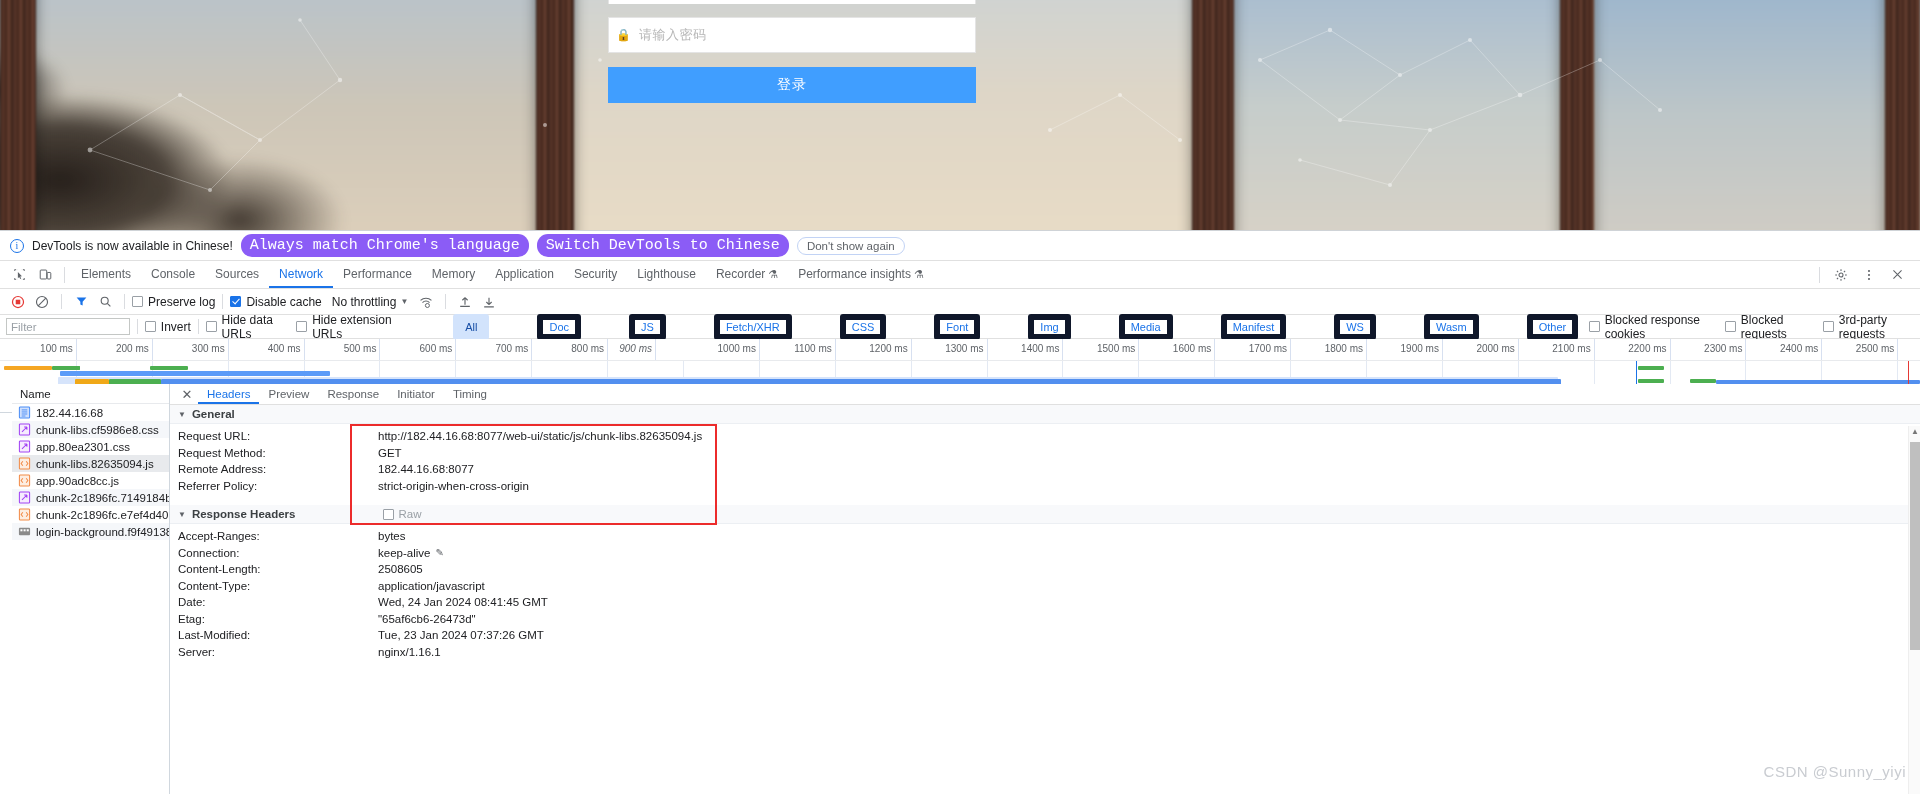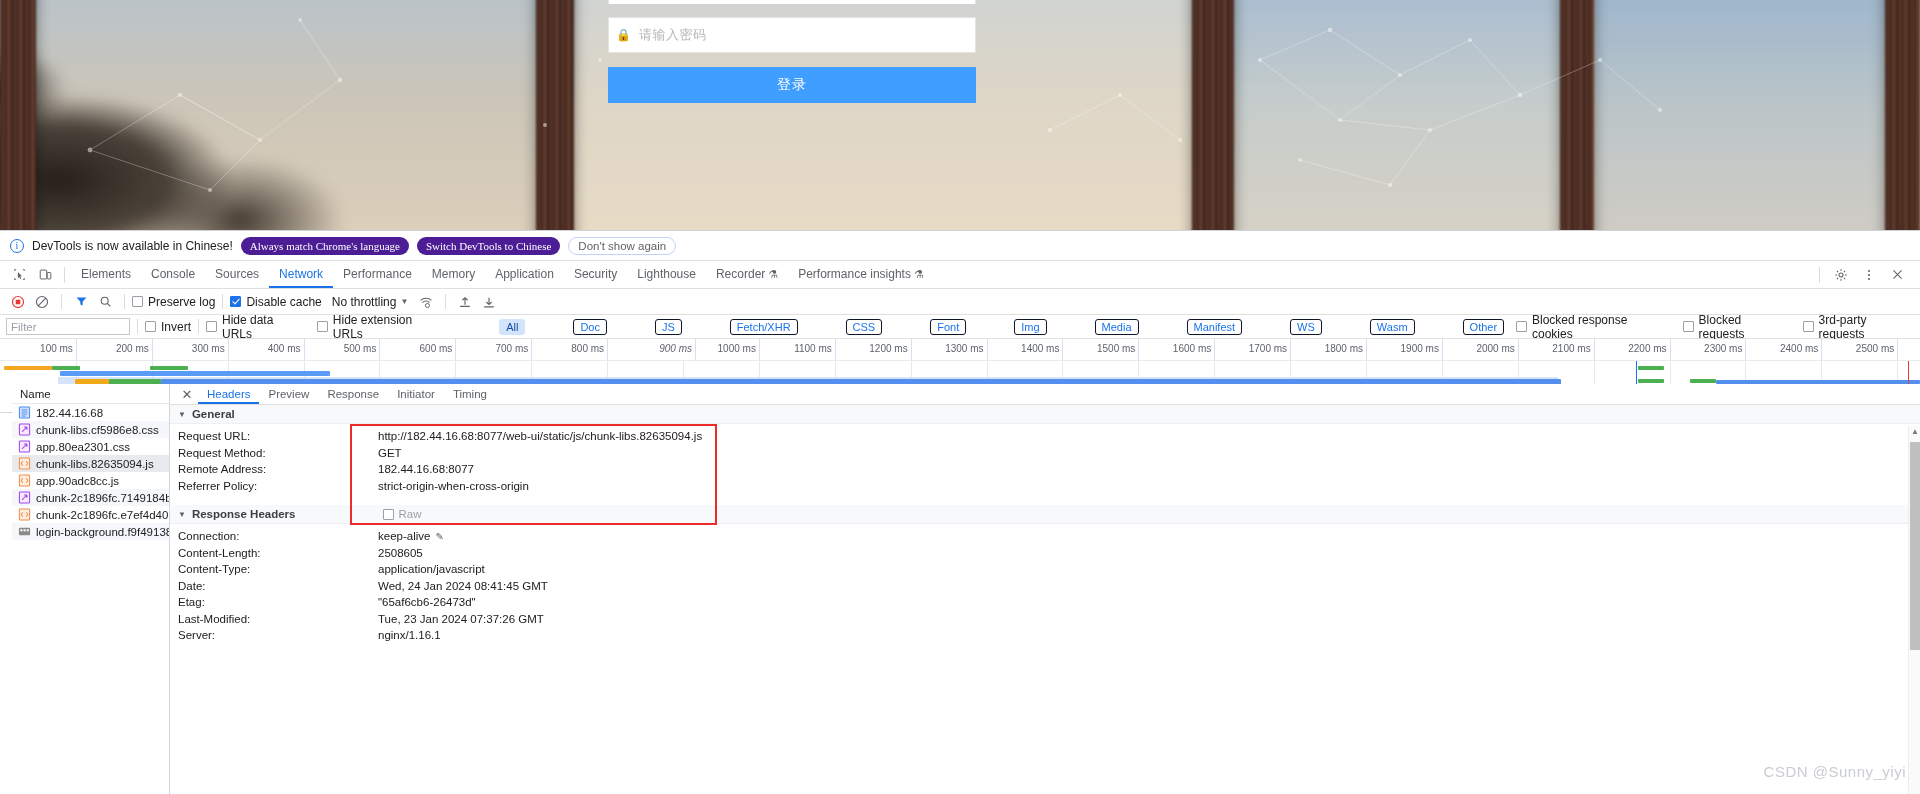--- a/index.html
+++ b/index.html
@@ -93,23 +93,23 @@
     height: 30px; display: flex; align-items: center; gap: 8px;
     padding: 0 10px; border-bottom: 1px solid #e0e0e0; background: #fff;
   }
   .info-ic {
     width: 14px; height: 14px; border: 1.4px solid #1a73e8; border-radius: 50%;
     color: #1a73e8; font-size: 10px; line-height: 11px; text-align: center;
     font-family: "Liberation Serif", serif; flex: 0 0 14px;
   }
   .notice-text { font-size: 12px; color: #202124; }
   .btn-blue {
-    background: #4c1d95; color: #fff; border-radius: 11px;
-    padding: 3px 9px; font-size: 11px; cursor: pointer; white-space: nowrap;
-    border: none; font-family: Liberation Serif, serif;
+    background: #8b5cf6; color: #fff; border-radius: 11px;
+    padding: 3px 9px; font-size: 15px; cursor: pointer; white-space: nowrap;
+    border: none; font-family: Liberation Mono, monospace;
   }
   .btn-ghost {
     background: #fff; color: #5f6368; border: 1px solid #c2d3f5;
     border-radius: 11px; padding: 2px 9px; font-size: 11.5px; cursor: pointer;
     white-space: nowrap; font-family: "Liberation Sans", sans-serif;
   }
 
   
   .tabbar {
     height: 28px; display: flex; align-items: center;
@@ -162,21 +162,21 @@
     height: 24px; display: flex; align-items: center;
     border-bottom: 1px solid #e0e0e0; padding: 0 6px; gap: 0;
   }
   .filter-input {
     width: 124px; height: 17px; border: 1px solid #c4c7c5; border-radius: 0;
     font-size: 11.5px; padding: 0 4px; color: #202124; outline: none;
     font-family: "Liberation Sans", sans-serif; background: #fff;
   }
   .filter-input::placeholder { color: #9aa0a6; }
   .chip {
-    border: 1px solid #0f172a; border-radius: 3px; padding: 1px 6px;
+    border: 6px solid #0f172a; border-radius: 3px; padding: 1px 6px;
     font-size: 11px; color: #1a73e8; cursor: pointer; margin-right: 4px;
     background: #fff; white-space: nowrap; margin-left: 44px;
   }
   .chip.active { background: #d2e3fc; border-color: #d2e3fc; color: #174ea6; }
 
   
   .ruler {
     height: 22px; position: relative; border-bottom: 1px solid #e8eaed;
     background: #fff; overflow: hidden;
   }
@@ -518,21 +518,21 @@
       </div>
       <div class="tick" style="left: 455.336px;">
         <span>600 ms</span>
       </div>
       <div class="tick" style="left: 531.225px;">
         <span>700 ms</span>
       </div>
       <div class="tick" style="left: 607.115px;">
         <span>800 ms</span>
       </div>
-      <div class="tick" style="left: 695px; font-style: italic;">
+      <div class="tick" style="left: 655px; font-style: italic;">
         <span>900 ms</span>
       </div>
       <div class="tick" style="left: 758.893px;">
         <span>1000 ms</span>
       </div>
       <div class="tick" style="left: 834.783px;">
         <span>1100 ms</span>
       </div>
       <div class="tick" style="left: 910.672px;">
         <span>1200 ms</span>
@@ -730,20 +730,24 @@
         <div class="sectionhdr" style="margin-top:11px">
           <span class="tri">▼</span>
           <span>Response Headers</span>
           <label class="rawbox" style="margin-left:82px">
             <span class="cb"></span>
             <span>Raw</span>
           </label>
         </div>
         <div style="padding-top:4px" id="resphost">
             <div class="hdrline">
+              <span class="hkey">Accept-Ranges:</span>
+              <span class="hval">bytes</span>
+            </div>
+            <div class="hdrline">
               <span class="hkey">Connection:</span>
               <span class="hval">keep-alive</span>
               <span class="pencil">✎</span>
             </div>
             <div class="hdrline">
               <span class="hkey">Content-Length:</span>
               <span class="hval">2508605</span>
             </div>
             <div class="hdrline">
               <span class="hkey">Content-Type:</span>

